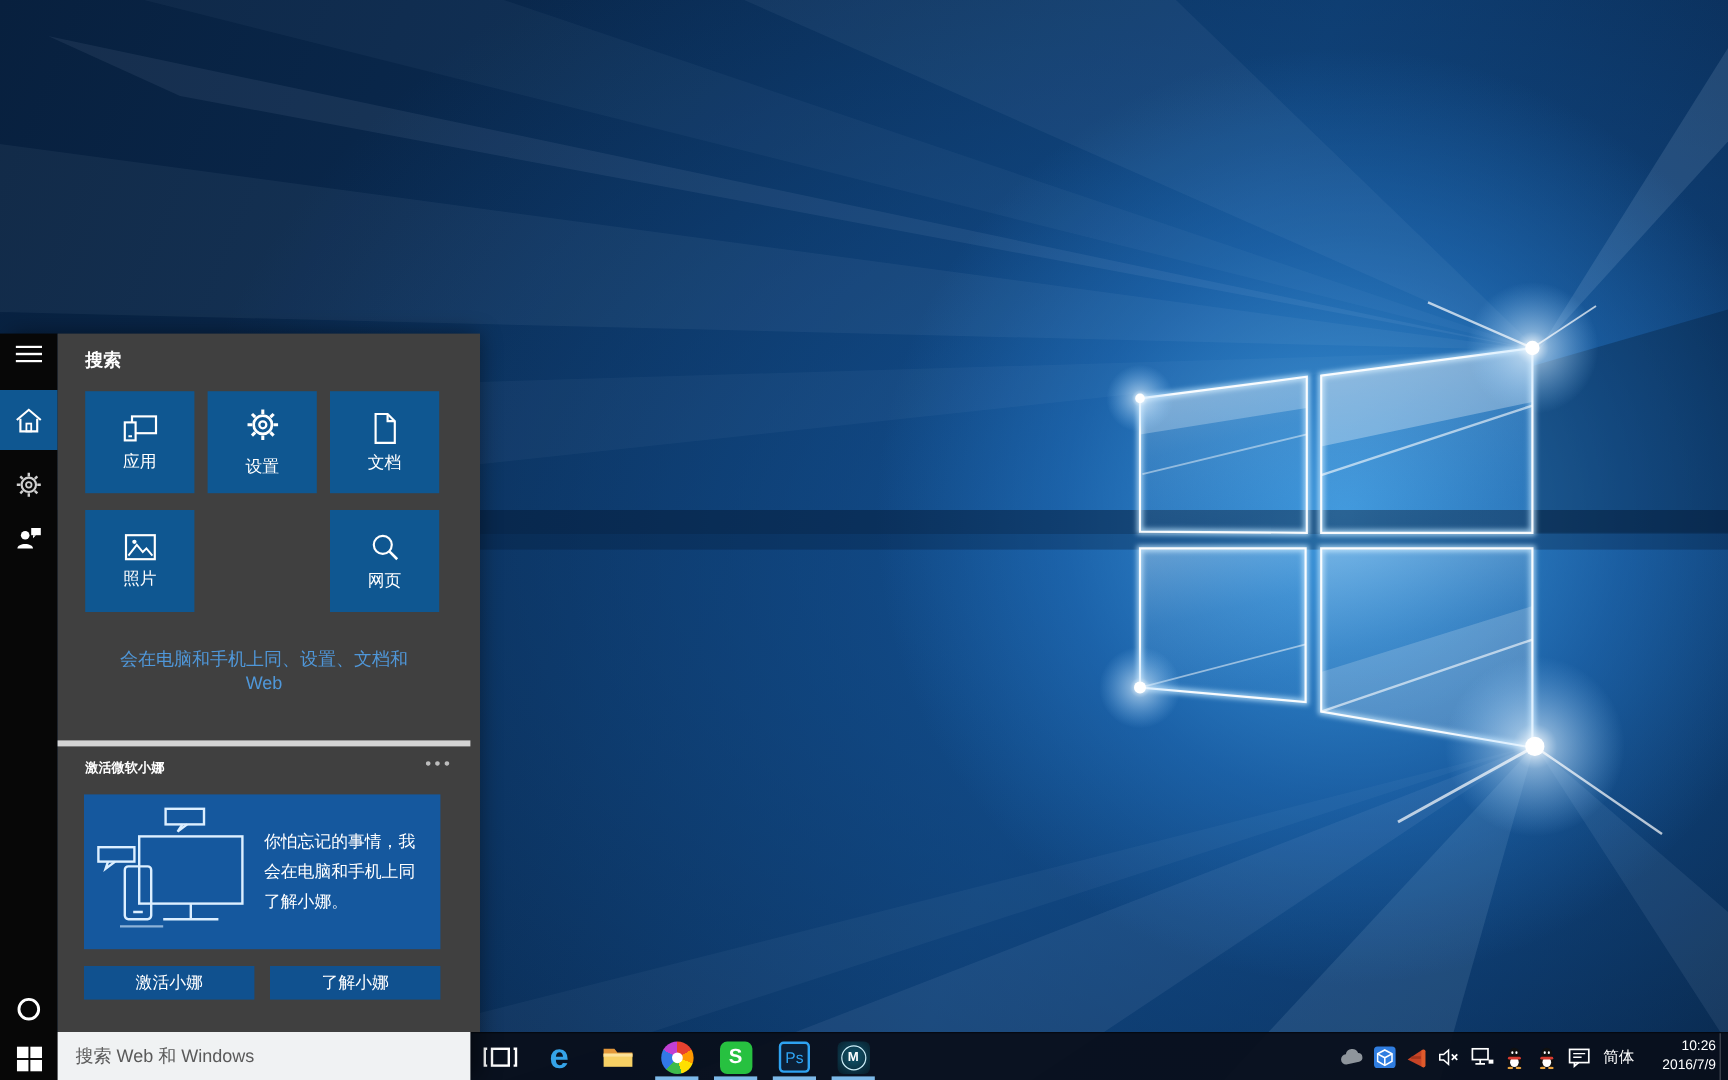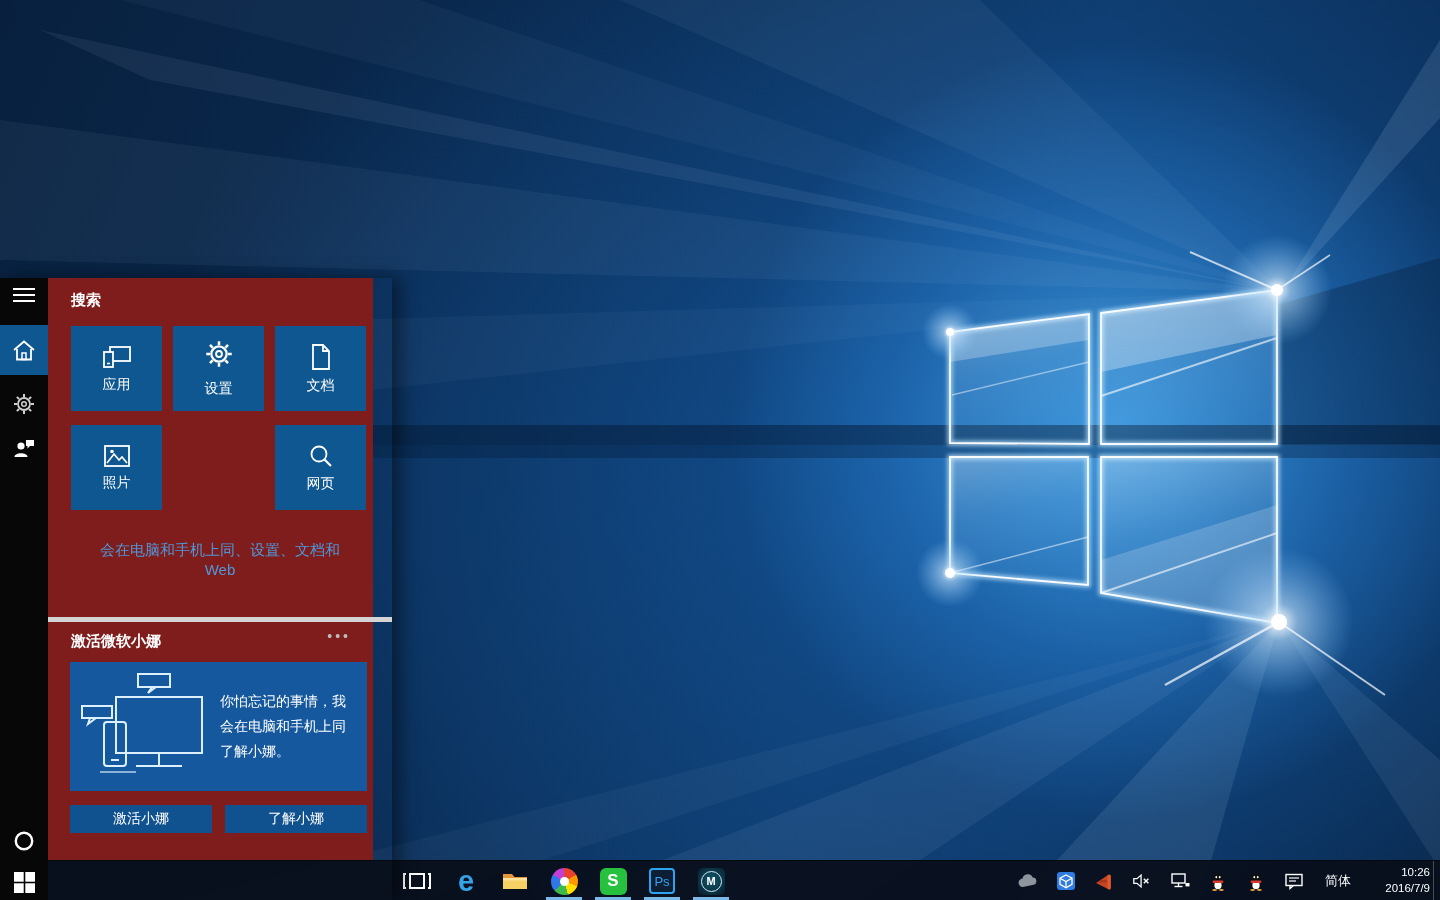--- a/index.html
+++ b/index.html
@@ -23,39 +23,39 @@
     position:relative;}
   .wheel:after{content:"";position:absolute;left:9px;top:9px;width:9px;height:9px;border-radius:50%;background:#fff;}
   .s-app{width:27px;height:27px;border-radius:6px;background:#27c140;color:#fff;font-weight:bold;
     font-size:17px;display:flex;align-items:center;justify-content:center;}
   .ps-app{width:26px;height:26px;border-radius:4px;background:#0c1f35;border:2px solid #2ea3f2;box-sizing:border-box;
     color:#2ea3f2;font-weight:normal;font-size:13px;display:flex;align-items:center;justify-content:center;}
   .m-app{width:27px;height:27px;border-radius:5px;background:radial-gradient(circle at 50% 45%,#11586e 0%,#0a2c3c 70%,#071d29 100%);
     display:flex;align-items:center;justify-content:center;}
   .m-ring{width:19px;height:19px;border-radius:50%;border:1.6px solid #cdeef8;display:flex;align-items:center;justify-content:center;
     color:#fff;font-weight:bold;font-size:11px;}
-  #tray{position:absolute;top:0;right:10px;height:40px;display:flex;align-items:center;gap:18px;}
+  #tray{position:absolute;top:0;right:10px;height:40px;display:flex;align-items:center;gap:7px;}
   .tray-ic{width:20px;height:20px;display:flex;align-items:center;justify-content:center;}
   .cube-ic{width:18px;height:18px;border-radius:3px;background:#2f7de0;display:flex;align-items:center;justify-content:center;}
   #ime{color:#fff;font-size:13px;padding:0 3px;}
   #clock{color:#fff;font-size:11.5px;line-height:1.35;text-align:right;width:58px;}
   #show-desktop{position:absolute;right:0;top:0;width:6px;height:40px;border-left:1px solid rgba(255,255,255,.25);}
   
   #panel{left:0;top:278px;width:392px;height:622px;z-index:20;box-shadow:8px 0 18px rgba(0,0,0,.45);}
   #rail{position:absolute;left:0;top:0;width:48px;height:622px;background:#070707;}
   .rail-btn{position:absolute;left:0;width:48px;height:44px;display:flex;align-items:center;justify-content:center;}
   .rail-home{background:#0f5791;}
-  #content{position:absolute;left:48px;top:0;width:325px;height:582px;background:#7f1d1d;}
+  #content{position:absolute;left:48px;top:0;width:352px;height:582px;background:#404040;}
   #panel-title{position:absolute;left:23px;top:13px;color:#fff;font-size:15px;font-weight:bold;}
   .tile{position:absolute;width:91px;height:85px;background:#0f5791;display:flex;flex-direction:column;
     align-items:center;justify-content:center;gap:6px;cursor:default;}
   .tile-label{color:#fff;font-size:14px;}
   #hint{position:absolute;left:0;top:262px;width:344px;text-align:center;color:#4f97d9;font-size:15px;line-height:20px;}
   #divider{position:absolute;left:0;top:339px;width:344px;height:5px;background:#d4d4d4;}
-  #cortana-header{position:absolute;left:23px;top:354px;color:#fff;font-size:15px;font-weight:bold;text-align:center;}
+  #cortana-header{position:absolute;left:23px;top:354px;color:#fff;font-size:11px;font-weight:bold;text-align:center;}
   #cortana-more{position:absolute;right:22px;top:350px;color:#bdbdbd;font-size:14px;letter-spacing:3px;}
   #promo-card{position:absolute;left:22px;top:384px;width:297px;height:129px;background:#15589e;}
   #promo-text{position:absolute;left:150px;top:27px;width:138px;color:#fff;font-size:14px;line-height:25px;}
   .cbtn{position:absolute;top:527px;width:142px;height:28px;background:#10518f;color:#fff;font-size:14px;
     display:flex;align-items:center;justify-content:center;cursor:default;}
   #searchbox{position:absolute;left:48px;top:582px;width:344px;height:40px;background:#f0f2f3;}
   #searchbox input{width:100%;height:100%;border:0;outline:0;background:transparent;padding:0 0 0 15px;
     font-size:15px;color:#5a5a5a;font-family:"Liberation Sans","DejaVu Sans",sans-serif;box-sizing:border-box;}
   #searchbox input::placeholder{color:#5a5a5a;opacity:1;}
 </style>
@@ -399,13 +399,16 @@
         <div>你怕忘记的事情，我</div>
         <div>会在电脑和手机上同</div>
         <div>了解小娜。</div>
       </div>
     </div>
 
     <div class="cbtn" style="left:22px;">激活小娜</div>
     <div class="cbtn" style="left:177px;">了解小娜</div>
   </div>
 
+  <div id="searchbox">
+    <input type="text" placeholder="搜索 Web 和 Windows" style="">
+  </div>
 </div>
 
 </body></html>

